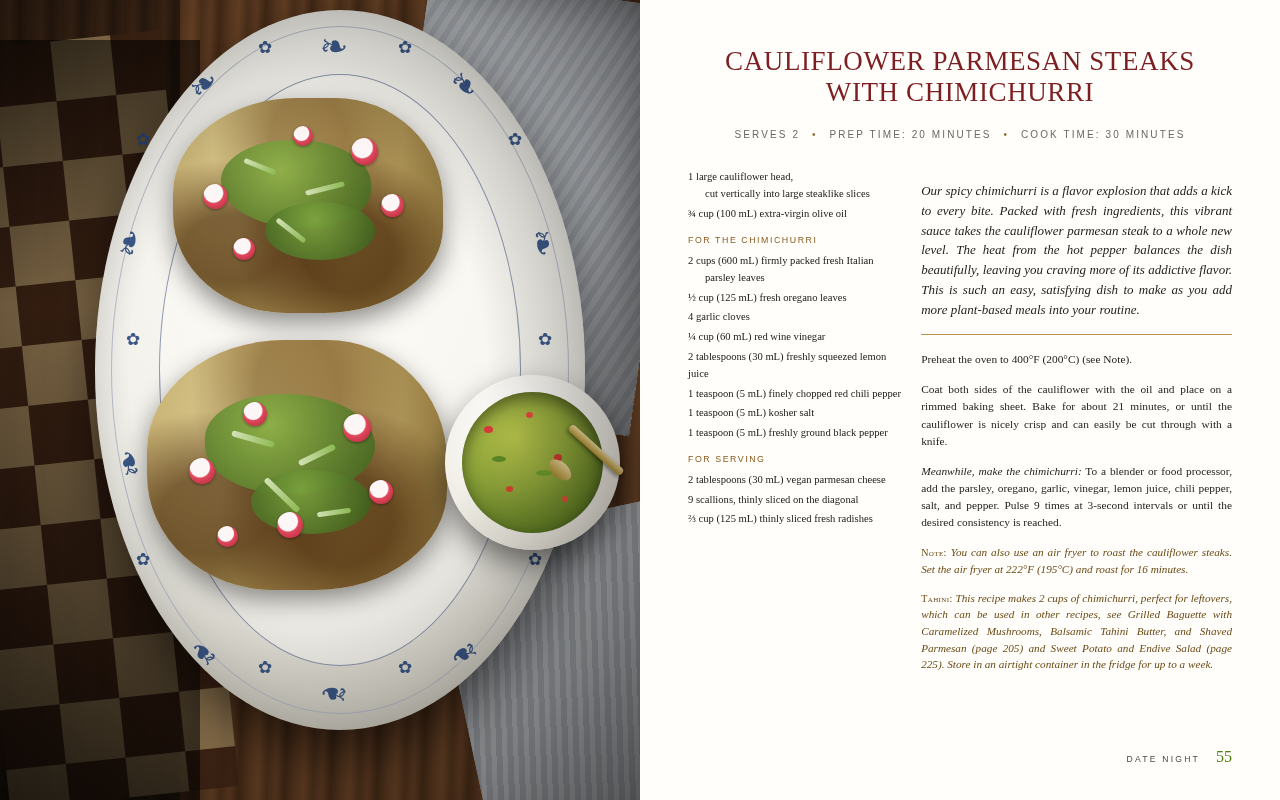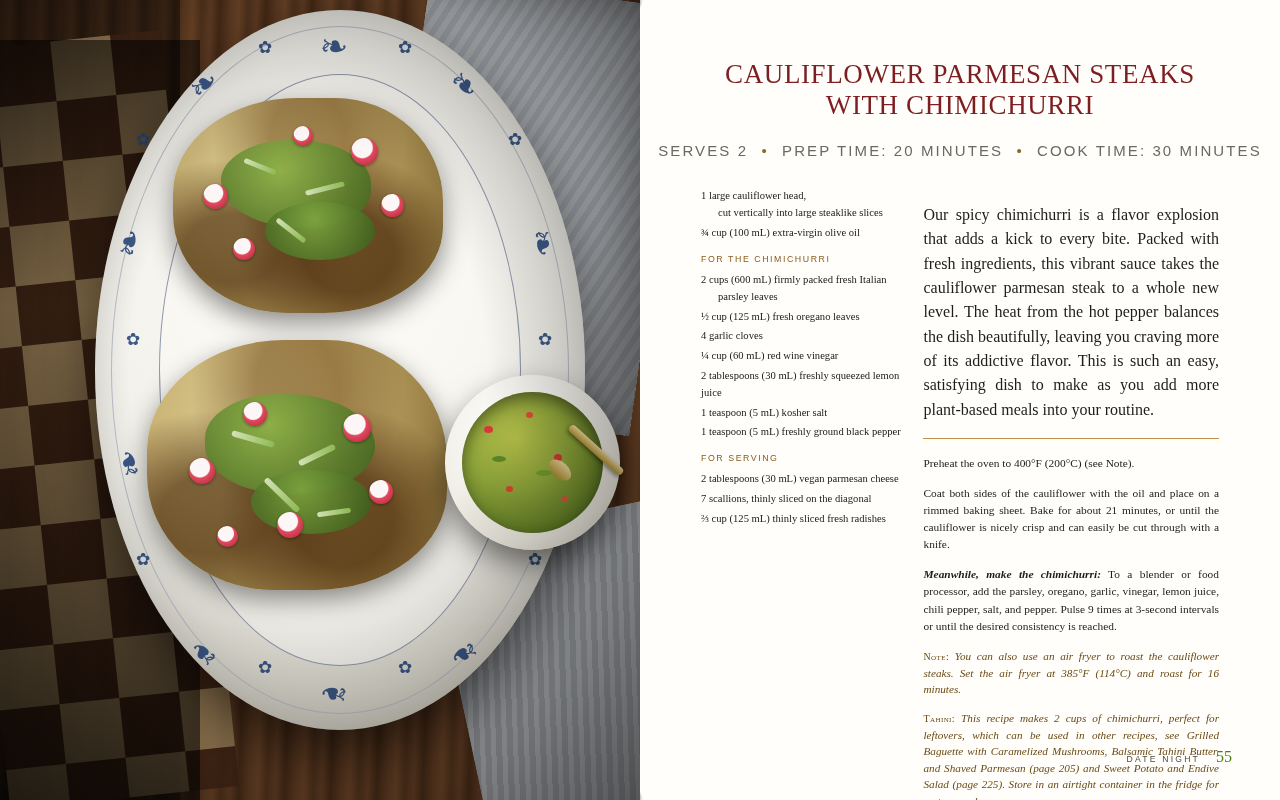--- a/index.html
+++ b/index.html
@@ -168,41 +168,40 @@
     width: 26px; height: 16px; border-radius: 50%;
     background: linear-gradient(180deg, #e9d49b, #a98a2f);
     transform: rotate(42deg);
   }
 
   
   .text-page {
     width: 640px; height: 800px;
     background: #fffefb;
     position: relative;
-    padding: 13px;
-    border-radius: 9px;
+    padding: 0;
   }
   .recipe-title {
     text-align: center;
     color: #7d1f22;
     font-family: "Liberation Serif", serif;
     font-size: 27px;
     letter-spacing: .6px;
     line-height: 1.13;
     margin: 46px 54px 0 54px;
     font-weight: normal;
     text-transform: uppercase;
   }
   .recipe-title .l2 { display: block; }
   .meta {
     text-align: center;
     margin: 22px 0 0 0;
     color: #6a6a63;
     font-family: "Liberation Sans", sans-serif;
-    font-size: 15px;
+    font-size: 10px;
     letter-spacing: 2.1px;
     text-transform: uppercase;
   }
   .meta .dot { color: #8d6b2f; margin: 0 7px; }
 
   .cols {
     display: flex;
     margin: 28px 48px 0 48px;
     gap: 16px;
   }
@@ -219,37 +218,38 @@
   .subhead {
     color: #8a5a1c;
     font-family: "Liberation Sans", sans-serif;
     font-size: 8.8px;
     letter-spacing: 1.55px;
     text-transform: uppercase;
     margin: 13px 0 7px 0;
   }
 
   .intro {
-    font-size: 16px;
+    font-size: 13px;
     line-height: 1.52;
     text-align: justify;
     color: #1d1d1a;
+    font-style: italic;
   }
   .rule {
     border: 0; border-top: 1px solid #b98f49;
     margin: 15px 0 16px 0;
   }
   .step {
     font-size: 11.4px;
     line-height: 1.5;
     text-align: justify;
     color: #1d1d1a;
     margin: 0 0 13px 0;
   }
-  .step .it { font-style: italic; font-weight: bold; }
+  .step .it { font-style: italic; }
   .note {
     font-size: 11.2px;
     line-height: 1.48;
     text-align: justify;
     color: #6a4a14;
     font-style: italic;
     margin: 0 0 12px 0;
   }
   .note .lbl {
     font-style: normal;
@@ -399,48 +399,49 @@
         <div class="subhead">For the chimichurri</div>
         <div class="ing">
           <div class="item">
             <span>2 cups (600 mL) firmly packed fresh Italian</span>
             <span class="cont">parsley leaves</span>
           </div>
           <div class="item"><span>½ cup (125 mL) fresh oregano leaves</span></div>
           <div class="item"><span>4 garlic cloves</span></div>
           <div class="item"><span>¼ cup (60 mL) red wine vinegar</span></div>
           <div class="item"><span>2 tablespoons (30 mL) freshly squeezed lemon juice</span></div>
+          <div class="item"><span>1 teaspoon (5 mL) finely chopped red chili pepper</span></div>
           <div class="item"><span>1 teaspoon (5 mL) kosher salt</span></div>
           <div class="item"><span>1 teaspoon (5 mL) freshly ground black pepper</span></div>
         </div>
 
         <div class="subhead">For serving</div>
         <div class="ing">
           <div class="item"><span>2 tablespoons (30 mL) vegan parmesan cheese</span></div>
-          <div class="item"><span>7 scallions, thinly sliced on the diagonal</span></div>
+          <div class="item"><span>9 scallions, thinly sliced on the diagonal</span></div>
           <div class="item"><span>⅔ cup (125 mL) thinly sliced fresh radishes</span></div>
         </div>
       </div>
 
       <div class="col-right">
         <p class="intro">Our spicy chimichurri is a flavor explosion that adds a kick to every bite. Packed with fresh ingredients, this vibrant sauce takes the cauliflower parmesan steak to a whole new level. The heat from the hot pepper balances the dish beautifully, leaving you craving more of its addictive flavor. This is such an easy, satisfying dish to make as you add more plant-based meals into your routine.</p>
         <hr class="rule">
 
         <p class="step">
           <span>Preheat the oven to 400°F (200°C) (see Note).</span>
         </p>
         <p class="step">
           <span>Coat both sides of the cauliflower with the oil and place on a rimmed baking sheet. Bake for about 21 minutes, or until the cauliflower is nicely crisp and can easily be cut through with a knife.</span>
         </p>
         <p class="step">
           <span class="it">Meanwhile, make the chimichurri:</span><span> To a blender or food processor, add the parsley, oregano, garlic, vinegar, lemon juice, chili pepper, salt, and pepper. Pulse 9 times at 3-second intervals or until the desired consistency is reached.</span>
         </p>
 
         <p class="note">
-          <span class="lbl">Note:</span><span> You can also use an air fryer to roast the cauliflower steaks. Set the air fryer at 385°F (114°C) and roast for 16 minutes.</span>
+          <span class="lbl">Note:</span><span> You can also use an air fryer to roast the cauliflower steaks. Set the air fryer at 222°F (195°C) and roast for 16 minutes.</span>
         </p>
         <p class="note">
           <span class="lbl">Tahini:</span><span> This recipe makes 2 cups of chimichurri, perfect for leftovers, which can be used in other recipes, see Grilled Baguette with Caramelized Mushrooms, Balsamic Tahini Butter, and Shaved Parmesan (page 205) and Sweet Potato and Endive Salad (page 225). Store in an airtight container in the fridge for up to a week.</span>
         </p>
       </div>
     </div>
 
     <div class="footer">
       <span class="chap">Date Night</span>
       <span class="pg">55</span>

